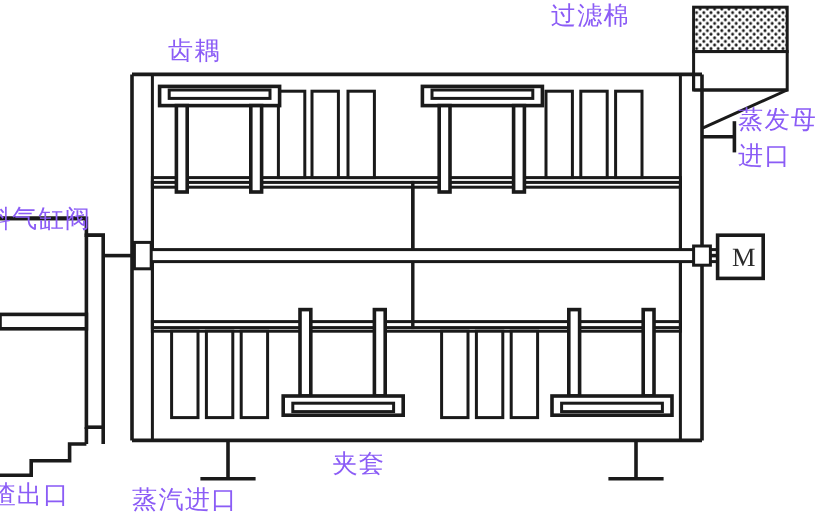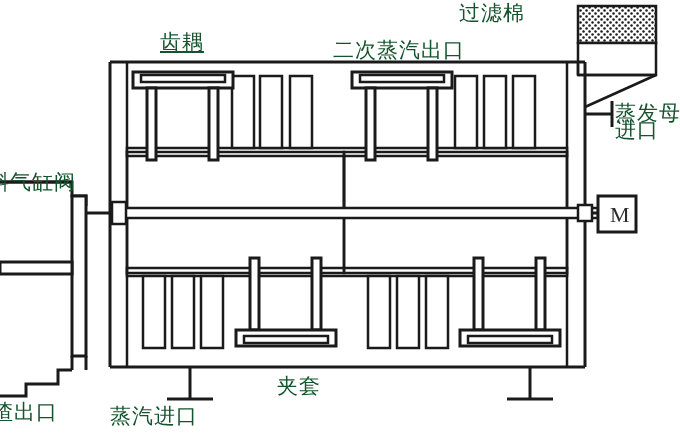--- a/index.html
+++ b/index.html
@@ -7,21 +7,21 @@
     font-family:"Liberation Serif","DejaVu Serif",serif;
     width:680px;height:440px;overflow:hidden;position:relative;
   }
   #stage{position:relative;width:680px;height:440px;background:#fff;}
   svg#dia{position:absolute;left:0;top:0;width:680px;height:440px;display:block;}
 
   .lbl{
     position:absolute;
     font-family:"Liberation Serif","DejaVu Serif",serif;
     font-size:21px;
-    color:#14532d;
+    color:#8b5cf6;
     white-space:nowrap;
     letter-spacing:1px;
     line-height:1.15;
     user-select:none;
   }
   .motor-letter{
     position:absolute;
     font-family:"Liberation Serif","DejaVu Serif",serif;
     font-size:22px;color:#2b2b2b;
   }
@@ -181,27 +181,26 @@
         <path d="M612 101 L612 127" fill="none" stroke="#1a1a1a" stroke-width="3"></path>
       </g>
 
       <g>
         <path d="M127 380 L567 380" fill="none" stroke="#1a1a1a" stroke-width="0"></path>
       </g>
 
     </g>
   </svg>
 
-  <div class="lbl" style="left:160px;top:30px;text-decoration:underline;">齿耦</div>
-
-  <div class="lbl" style="left:333px;top:38px;">二次蒸汽出口</div>
+  <div class="lbl" style="left:140px;top:30px;">齿耦</div>
+
 
   <div class="lbl" style="left:459px;top:1px;">过滤棉</div>
 
-  <div class="lbl" style="left:615px;top:88px;margin-top:13px;">蒸发母</div>
+  <div class="lbl" style="left:615px;top:88px;">蒸发母</div>
   <div class="lbl" style="left:615px;top:118px;font-family:Liberation Serif, serif;">进口</div>
 
   <div class="lbl" style="left:-12px;top:170px;">斜气缸阀</div>
 
 
   <div class="lbl" style="left:-8px;top:400px;">渣出口</div>
 
   <div class="lbl" style="left:110px;top:404px;">蒸汽进口</div>
 
   <div class="lbl" style="left:277px;top:374px;">夹套</div>

